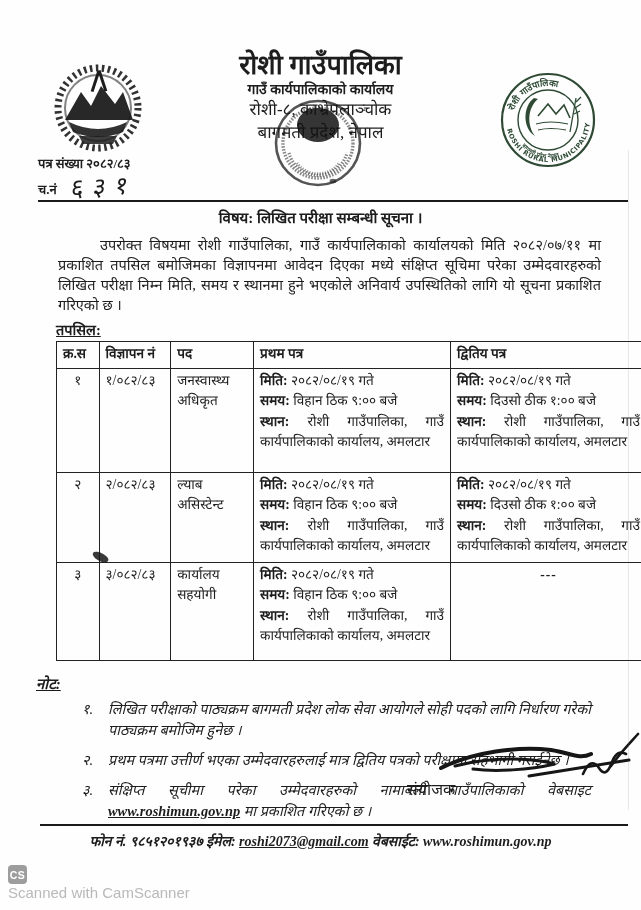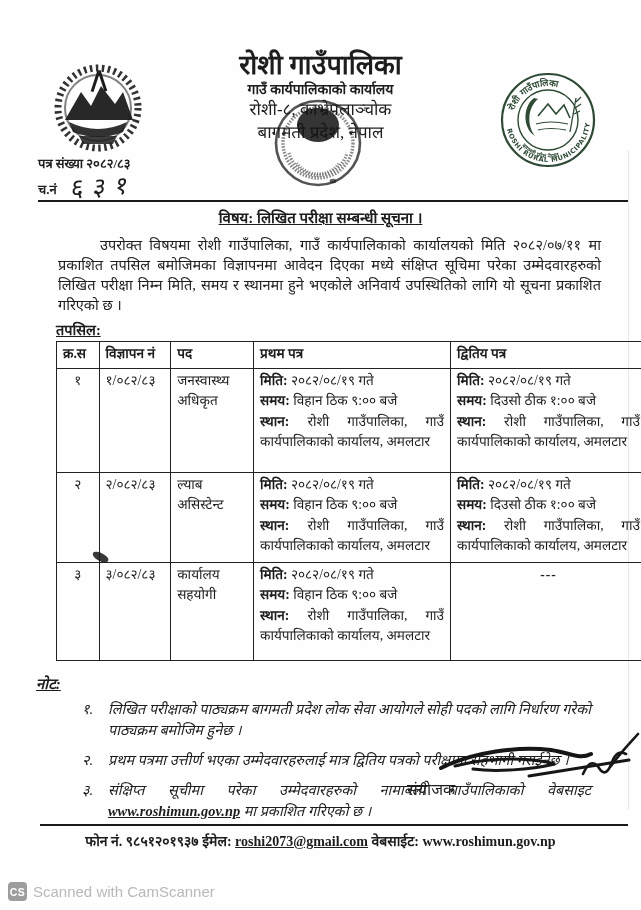--- a/index.html
+++ b/index.html
@@ -19,21 +19,21 @@
   .stamp{position:absolute;left:271px;top:97px;width:94px;height:94px;opacity:.92;}
   
   .meta{margin:4px 14px 0 38px;font-size:13px;font-weight:700;}
   .refline{display:flex;align-items:flex-end;height:26px;}
   .ref-label{font-size:13px;font-weight:700;}
   .ref-no{font-size:25px;font-weight:400;letter-spacing:9px;margin-left:14px;
           transform:rotate(-3deg) skewX(-10deg);display:inline-block;line-height:.9;}
   .rule{border-bottom:2px solid #1a1a1a;margin:2px 13px 0 38px;}
   .date-row{text-align:right;margin:3px 16px 0 0;font-size:13.5px;font-weight:700;}
   
-  .subject{text-align:center;font-size:15px;font-weight:700;margin-top:5px;text-decoration:underline;}
+  .subject{text-align:center;font-size:15px;font-weight:700;margin-top:5px;}
   .bodypara{margin:8px 40px 0 58px;font-size:14.5px;line-height:20px;
             text-align:justify;text-indent:42px;}
   .tapasil{margin:4px 0 2px 56px;font-size:14.5px;font-weight:700;
            text-decoration:underline;}
   
   table.sched{border-collapse:collapse;margin-left:56px;width:591px;table-layout:fixed;}
   table.sched th,table.sched td{border:1.6px solid #222;padding:2px 6px;
     vertical-align:top;font-size:13.6px;line-height:1.5;}
   table.sched th{font-weight:700;text-align:left;height:22px;}
   .c-sn{width:38px;} .c-ad{width:64px;} .c-post{width:74px;}
@@ -54,25 +54,25 @@
   .inline-link{font-weight:700;text-decoration:underline;}
   
   .sig{position:absolute;right:4px;top:736px;width:230px;
        font-size:16px;line-height:1.45;}
   .sig-squiggle{position:absolute;right:-6px;top:-14px;width:210px;height:78px;}
   .sig-text{position:relative;padding-top:42px;}
   
   .foot-rule{position:absolute;left:40px;right:13px;top:824px;
              border-bottom:2px solid #1a1a1a;}
   .foot{position:absolute;left:0;right:0;top:831px;text-align:center;
-        font-size:14px;font-weight:700;}
+        font-size:14px;font-weight:700;font-style:italic;}
   .foot .email{text-decoration:underline;}
   
-  .cam{position:absolute;left:8px;bottom:9px;display:flex;align-items:center;gap:6px;
-       font-family:"Liberation Sans","DejaVu Sans",sans-serif;color:#b9b9b9;font-size:15px;}
+  .cam{position:absolute;left:8px;bottom:9px;display:flex;align-items:flex-start;
+       font-family:"Liberation Sans","DejaVu Sans",sans-serif;color:#b9b9b9;font-size:15px;flex-direction:column;}
   .cam-badge{width:19px;height:19px;border-radius:4px;background:#9d9d9d;color:#fff;
        font-size:10.5px;font-weight:700;display:flex;align-items:center;
        justify-content:center;letter-spacing:.5px;}
   
   .edge-line{position:absolute;right:12px;top:150px;height:660px;width:1px;
              background:rgba(110,110,110,.16);}
   .ink-blob{position:absolute;left:92px;top:553px;width:17px;height:8px;background:#161616;
             border-radius:60% 40% 55% 45%;transform:rotate(32deg);opacity:.85;}
   svg text{font-family:"DejaVu Sans","Liberation Sans",sans-serif;}
 </style>

